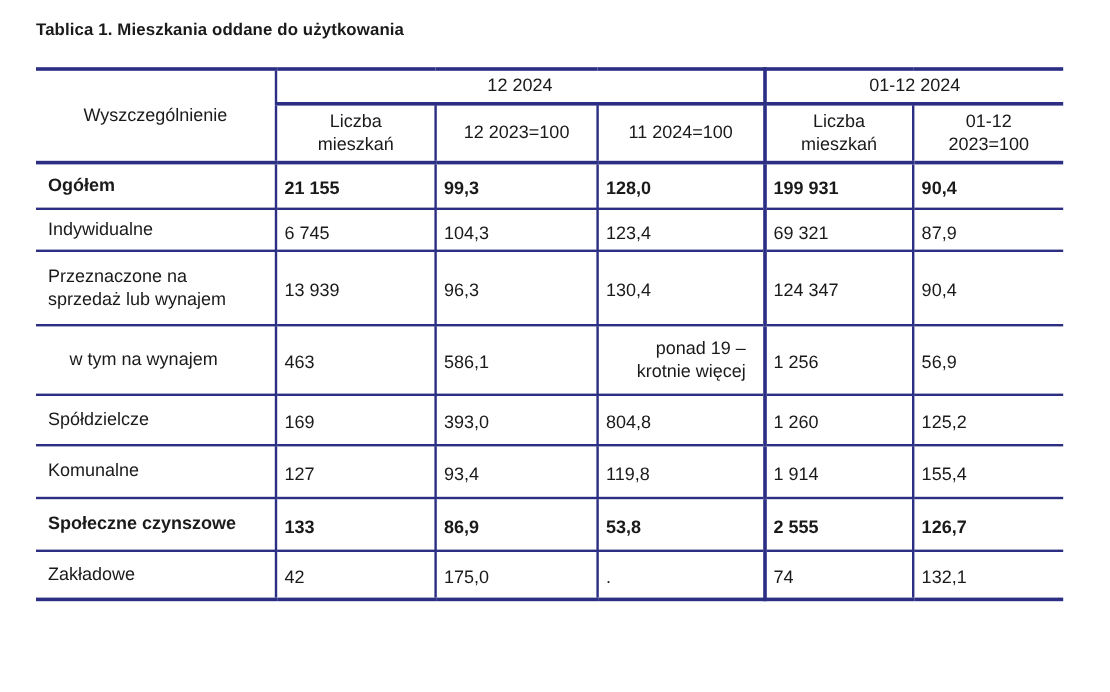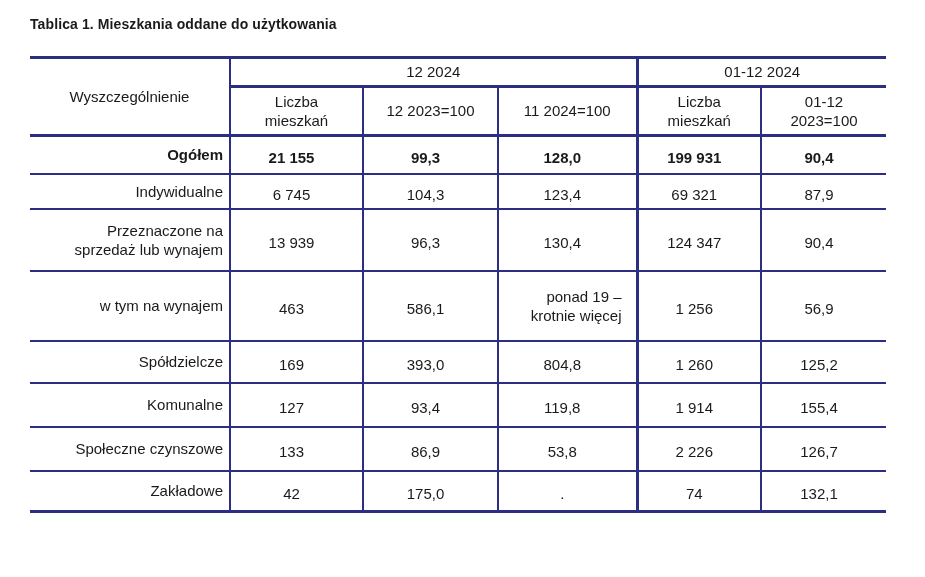--- a/index.html
+++ b/index.html
@@ -51,46 +51,46 @@
   }
   tr.sub-row th:nth-child(3){border-right:3px solid var(--border);}
   tr.sub-row th:last-child{border-right:none;}
   
   tbody td{
     vertical-align:middle;
     border-bottom:2px solid var(--border);
   }
   tbody tr:last-child td{border-bottom:3px solid var(--border);}
   td.label-cell{
-    text-align:right;
+    text-align:left;
     padding:4px 6px 4px 10px;
     border-right:2px solid var(--border);
     white-space:pre-line;
   }
   td.label-cell.indent{padding-left:28px;}
   td.value-cell{
-    text-align:center;
+    text-align:left;
     padding:10px 16px 4px 6px;
     border-right:2px solid var(--border);
   }
   td.value-cell:nth-child(4){border-right:3px solid var(--border);}
   td.value-cell:last-child{border-right:none;}
   td.value-cell.center-text{
     text-align:right;
     padding:4px 14px;
     white-space:pre-line;
   }
   tr.bold-row{font-weight:700;}
   tbody tr:nth-child(1){height:38px;}
   tbody tr:nth-child(2){height:33px;}
   tbody tr:nth-child(3){height:62px;margin-top:16px;}
-  tbody tr:nth-child(4){height:70px;}
+  tbody tr:nth-child(4){height:58px;}
   tbody tr:nth-child(5){height:42px;}
   tbody tr:nth-child(6){height:44px;}
-  tbody tr:nth-child(7){height:44px;}
+  tbody tr:nth-child(7){height:44px;font-weight:bold;}
   tbody tr:nth-child(8){height:40px;}
 </style>
 </head>
 <body>
 
 <h1 class="page-title">Tablica 1. Mieszkania oddane do użytkowania</h1>
 
 <table class="stat-table">
   <colgroup>
     <col style="width:200px">
@@ -166,21 +166,21 @@
         <td class="value-cell">93,4</td>
         <td class="value-cell">119,8</td>
         <td class="value-cell">1 914</td>
         <td class="value-cell">155,4</td>
       </tr>
       <tr>
         <td class="label-cell">Społeczne czynszowe</td>
         <td class="value-cell">133</td>
         <td class="value-cell">86,9</td>
         <td class="value-cell">53,8</td>
-        <td class="value-cell">2 226</td>
+        <td class="value-cell">2 555</td>
         <td class="value-cell">126,7</td>
       </tr>
       <tr>
         <td class="label-cell">Zakładowe</td>
         <td class="value-cell">42</td>
         <td class="value-cell">175,0</td>
         <td class="value-cell">.</td>
         <td class="value-cell">74</td>
         <td class="value-cell">132,1</td>
       </tr>

